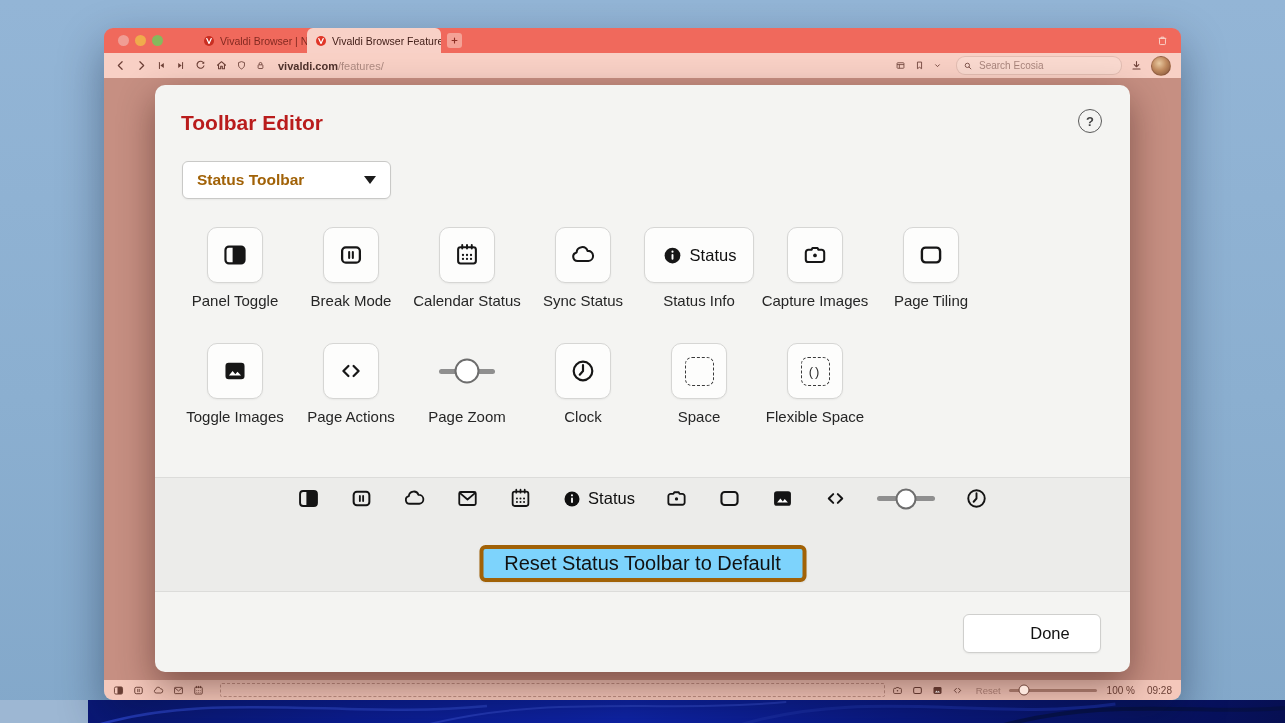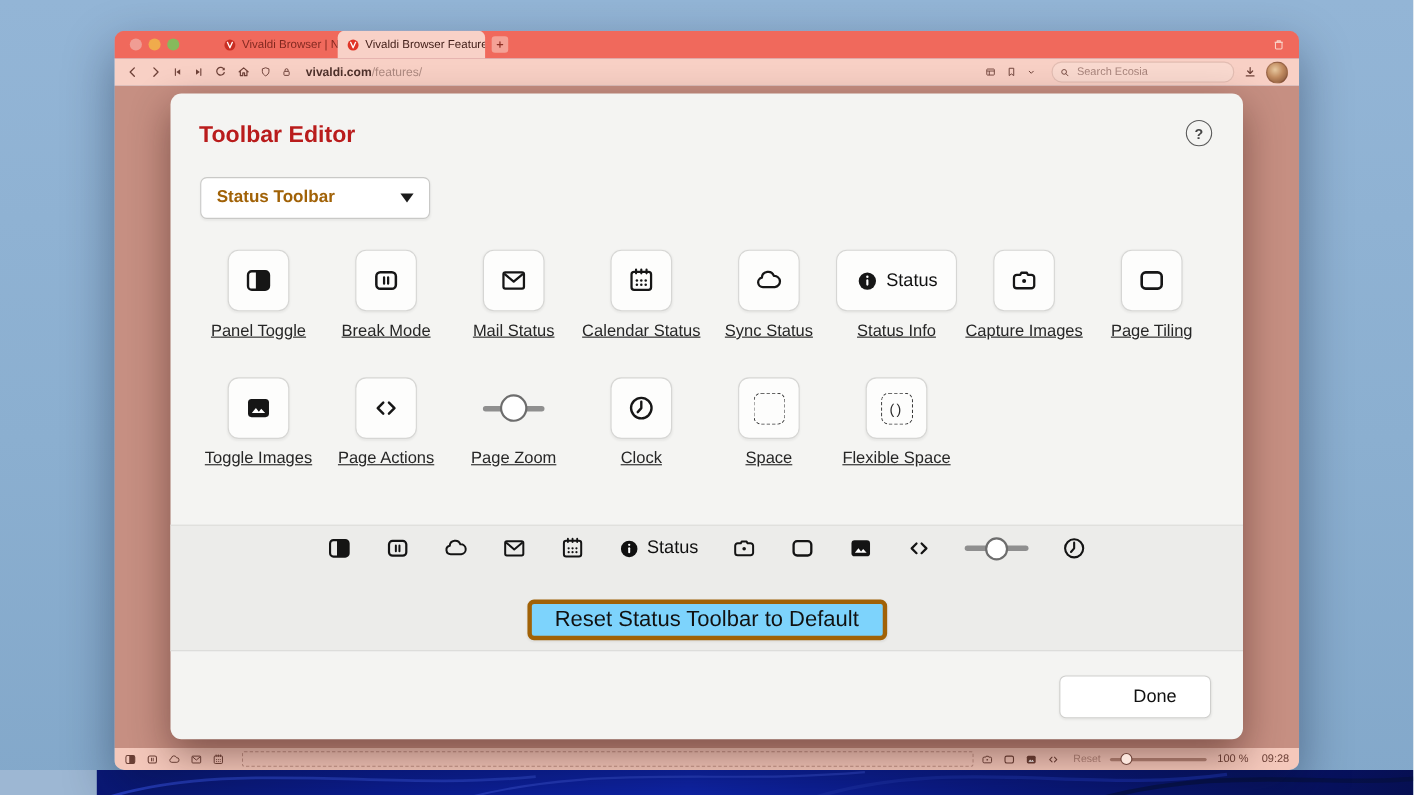--- a/index.html
+++ b/index.html
@@ -75,21 +75,21 @@
   .grid-row{position:absolute;left:22px;display:flex;}
   .grid-row.r1{top:142px;}
   .grid-row.r2{top:258px;}
   .cell{width:116px;display:flex;flex-direction:column;align-items:center;flex:0 0 auto;}
   .card{width:56px;height:56px;background:#fdfdfc;border:1px solid #d6d6d4;border-radius:10px;
     display:flex;align-items:center;justify-content:center;box-shadow:0 1px 2px rgba(0,0,0,.05);
     box-sizing:border-box;color:#161616;}
   .card.wide{width:110px;gap:7px;}
   .card svg{width:26px;height:26px;}
   .card .badge-text{font-size:16.5px;color:#101010;}
-  .cell-label{margin-top:9px;font-size:15px;line-height:18.5px;color:#262626;text-align:center;text-decoration:underline;}
+  .cell-label{margin-top:9px;font-size:15px;line-height:18.5px;color:#262626;text-align:center;}
   .nocard{width:56px;height:56px;display:flex;align-items:center;justify-content:center;position:relative;}
   .slider{position:relative;width:66px;height:26px;display:flex;align-items:center;}
   .slider .track{width:100%;height:5px;border-radius:3px;background:#8f8f8f;}
   .slider .knob{position:absolute;left:50%;top:50%;transform:translate(-50%,-50%);
     width:25px;height:25px;border-radius:50%;background:#fff;border:2px solid #6d6d6d;box-sizing:border-box;}
 
   
   .band{position:absolute;left:0;right:0;top:392px;height:115px;background:#ececea;
     border-top:1px solid #dcdcda;border-bottom:1px solid #dcdcda;box-sizing:border-box;}
   .preview-row{position:absolute;left:0;right:0;top:9px;display:flex;align-items:center;
@@ -353,28 +353,20 @@
             <div class="card">
                 <svg>
                   <use href="#i-break"></use>
                 </svg>
               </div>
             <div class="cell-label">Break Mode</div>
           </div>
           <div class="cell">
             <div class="card">
                 <svg>
-                  <use href="#i-mail"></use>
-                </svg>
-              </div>
-            <div class="cell-label">Mail Status</div>
-          </div>
-          <div class="cell">
-            <div class="card">
-                <svg>
                   <use href="#i-calendar"></use>
                 </svg>
               </div>
             <div class="cell-label">Calendar Status</div>
           </div>
           <div class="cell">
             <div class="card">
                 <svg>
                   <use href="#i-cloud"></use>
                 </svg>

